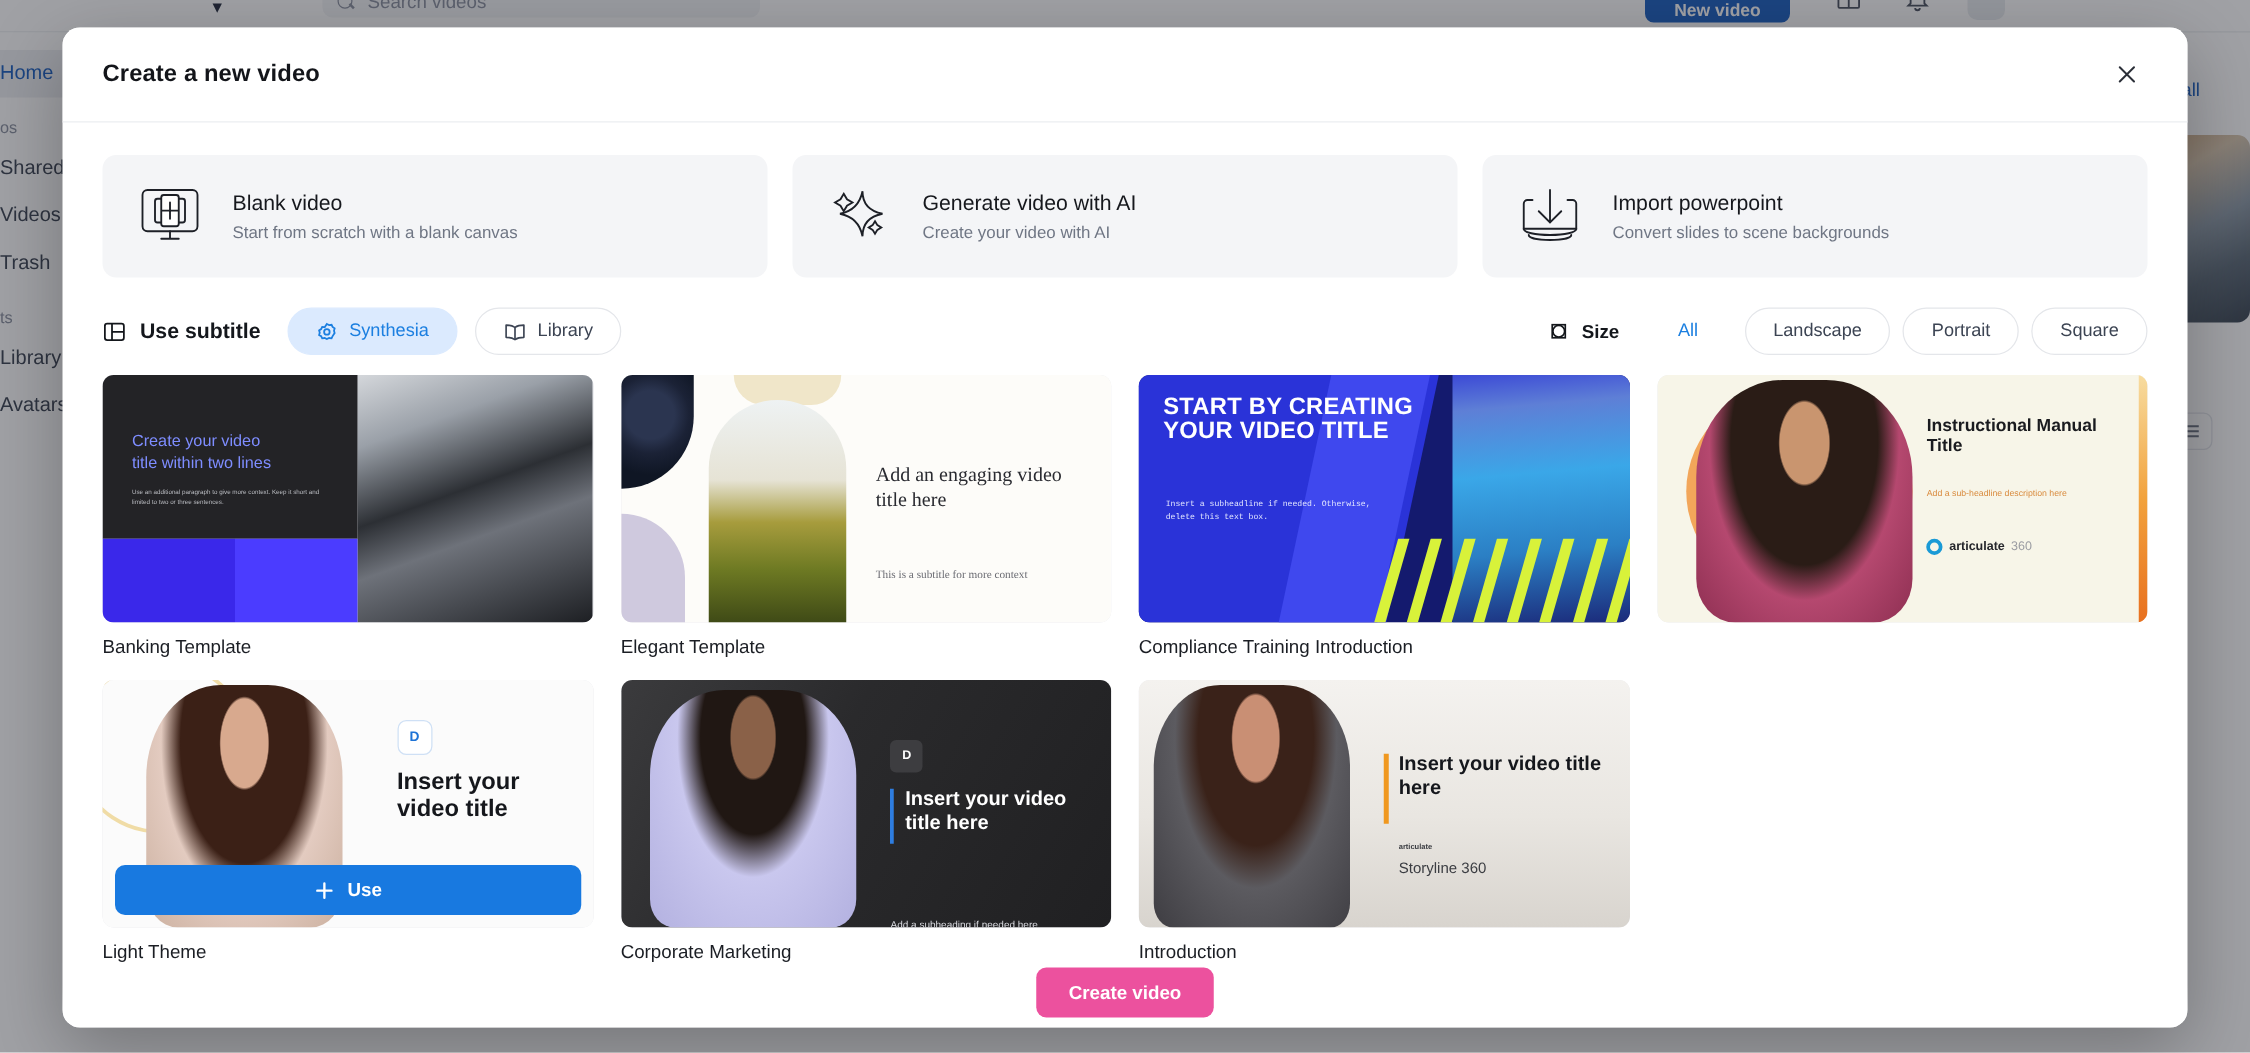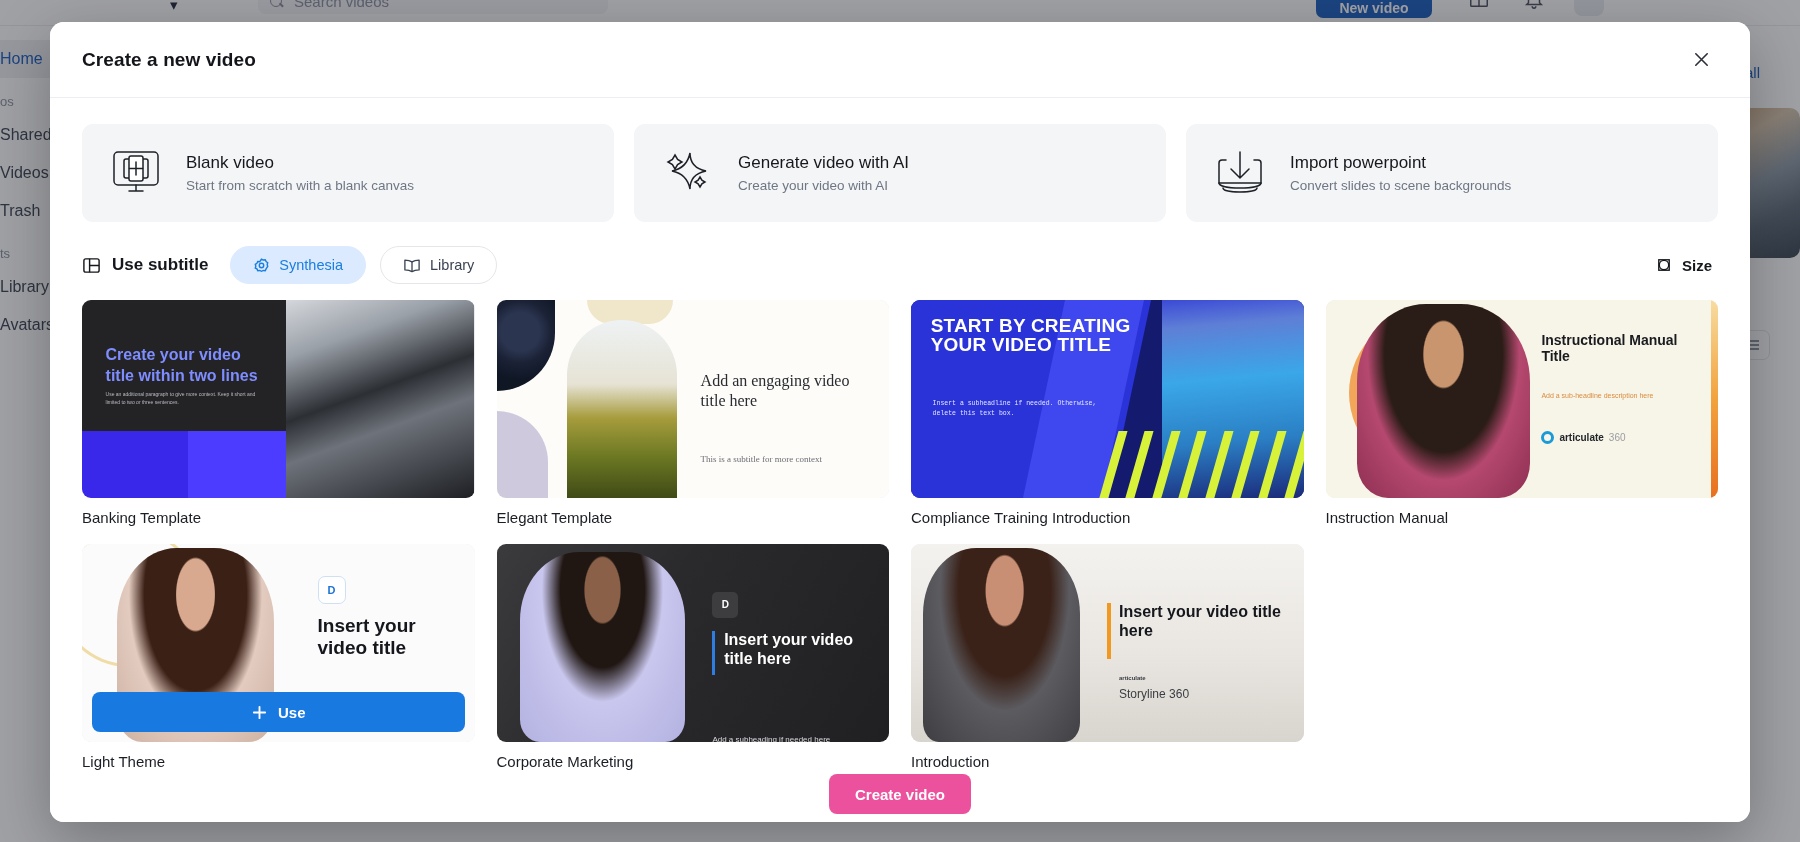--- a/index.html
+++ b/index.html
@@ -153,21 +153,21 @@
   
   .art { position:absolute; inset:0; }
 
   
   .bank-dark { position:absolute; left:0; top:0; width:52%; height:66%; background:#232326; }
   .bank-b1 { position:absolute; left:0; top:66%; width:27%; height:34%; background:#3a28ea; }
   .bank-b2 { position:absolute; left:27%; top:66%; width:25%; height:34%; background:#4b3cff; }
   .bank-photo { position:absolute; left:52%; top:0; width:48%; height:100%;
      background: linear-gradient(160deg,#d4d7db 0%,#9aa0a8 22%,#2c2f34 46%,#6e727a 62%,#1d1f23 100%); }
   .bank-t { position:absolute; left: 6%; top: 22%; width: 42%; color:#fff;
-     font-size: 16px; font-weight:700; line-height:1.32; }
+     font-size: 13px; font-weight:400; line-height:1.32; }
   .bank-t span { color:#7e8dff; }
   .bank-p { position:absolute; left: 6%; top: 46%; width: 42%;
      font-size: 5px; color:#b9bbc0; line-height:1.5; }
 
   
   .el-bg { position:absolute; inset:0; background:#fdfcf9; }
   .el-grapes { position:absolute; left:0; top:0; width:15%; height:46%;
      background: radial-gradient(circle at 40% 35%, #2b3550 0 28%, #1b2236 45%, #0f1624 70%);
      border-bottom-right-radius: 60px; }
   .el-lilac { position:absolute; left:0; top:56%; width:13%; height:44%;
@@ -460,20 +460,34 @@
       <div class="size-label">
         <span>
           <svg width="18" height="18" viewBox="0 0 20 20" fill="none" stroke="#14171c" stroke-width="1.5">
             <circle cx="10" cy="10" r="5.2"></circle>
               <rect x="4.2" y="4.2" width="11.6" height="11.6"></rect>
           </svg>
         </span>
         <span>Size</span>
       </div>
 
+      <div class="size-group">
+        <div class="pill active plain sm">
+          <span>All</span>
+        </div>
+        <div class="pill">
+          <span>Landscape</span>
+        </div>
+        <div class="pill">
+          <span>Portrait</span>
+        </div>
+        <div class="pill">
+          <span>Square</span>
+        </div>
+      </div>
     </div>
 
     <div class="grid-wrap">
       <div class="tgrid">
 
         <div class="tcard">
           <div class="tthumb">
             <div class="art">
               <div class="bank-photo"></div>
               <div class="bank-dark"></div>
@@ -537,21 +551,20 @@
               <div class="im-title">Instructional Manual Title</div>
               <div class="im-sub">Add a sub-headline description here</div>
               <div class="im-logo">
                 <span class="ring"></span>
                 <span class="w1">articulate</span>
                 <span class="w2">360</span>
               </div>
               <div class="im-bar"></div>
             </div>
           </div>
-          <div class="tname">Instruction Manual</div>
         </div>
 
         <div class="tcard stack">
           <div class="tthumb">
             <div class="art">
               <div class="lt-bg"></div>
               <div class="lt-swoosh"></div>
               <div class="lt-person"></div>
               <div class="lt-logo">D</div>
               <div class="lt-title">Insert your video title</div>

